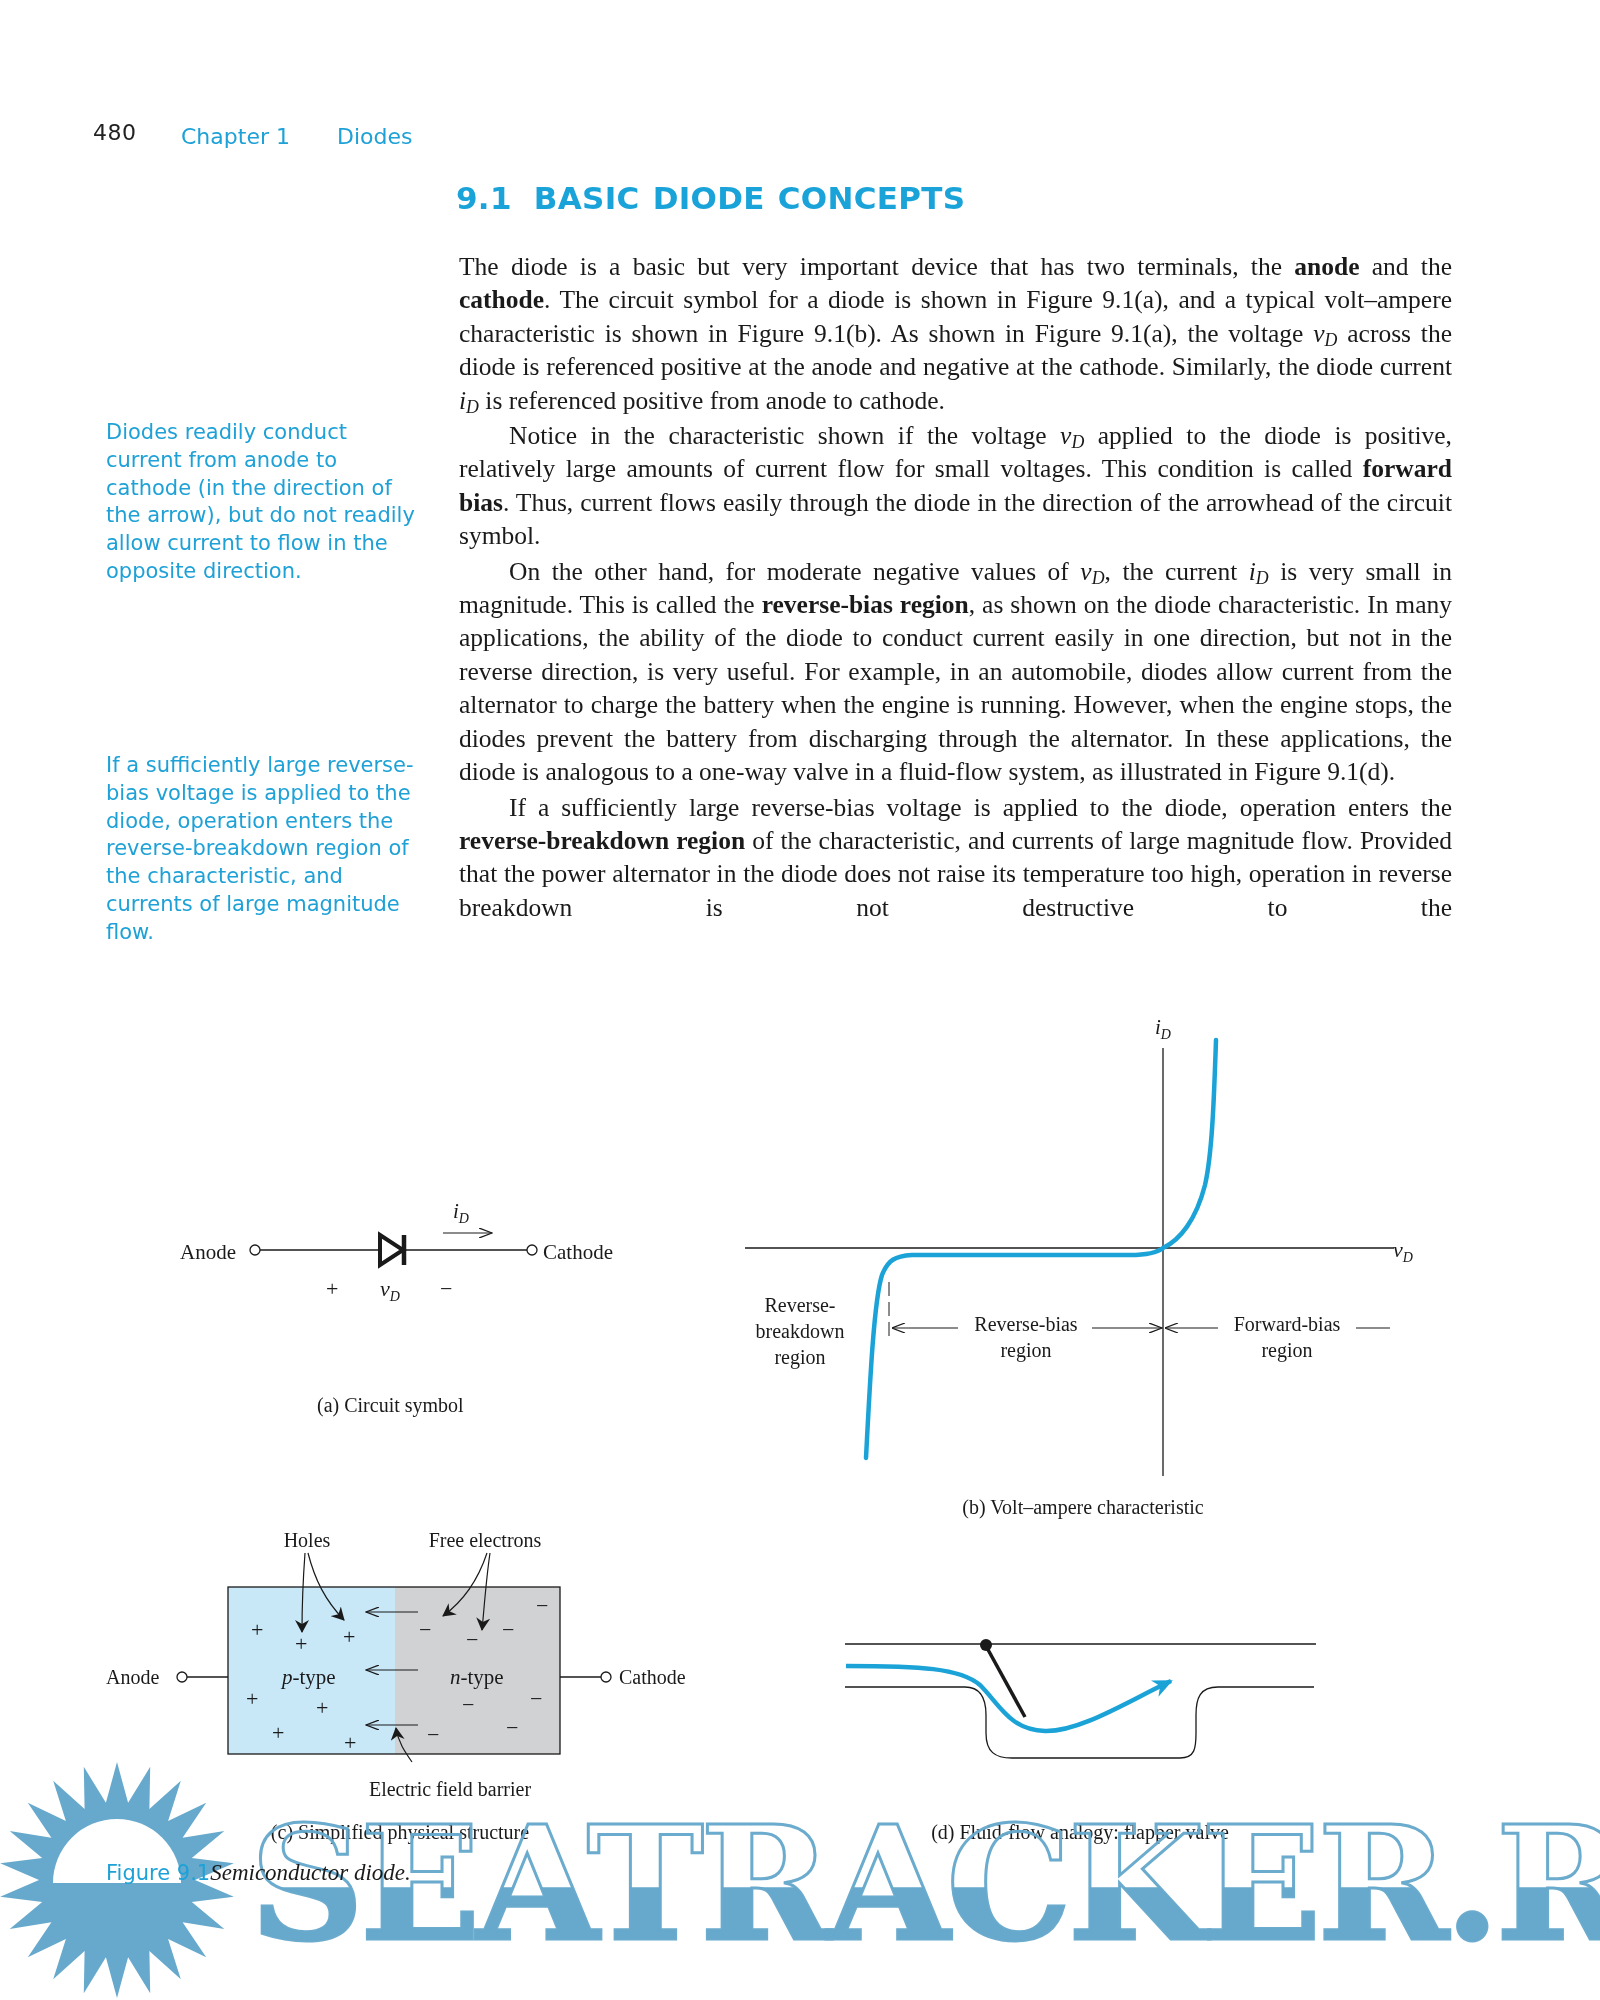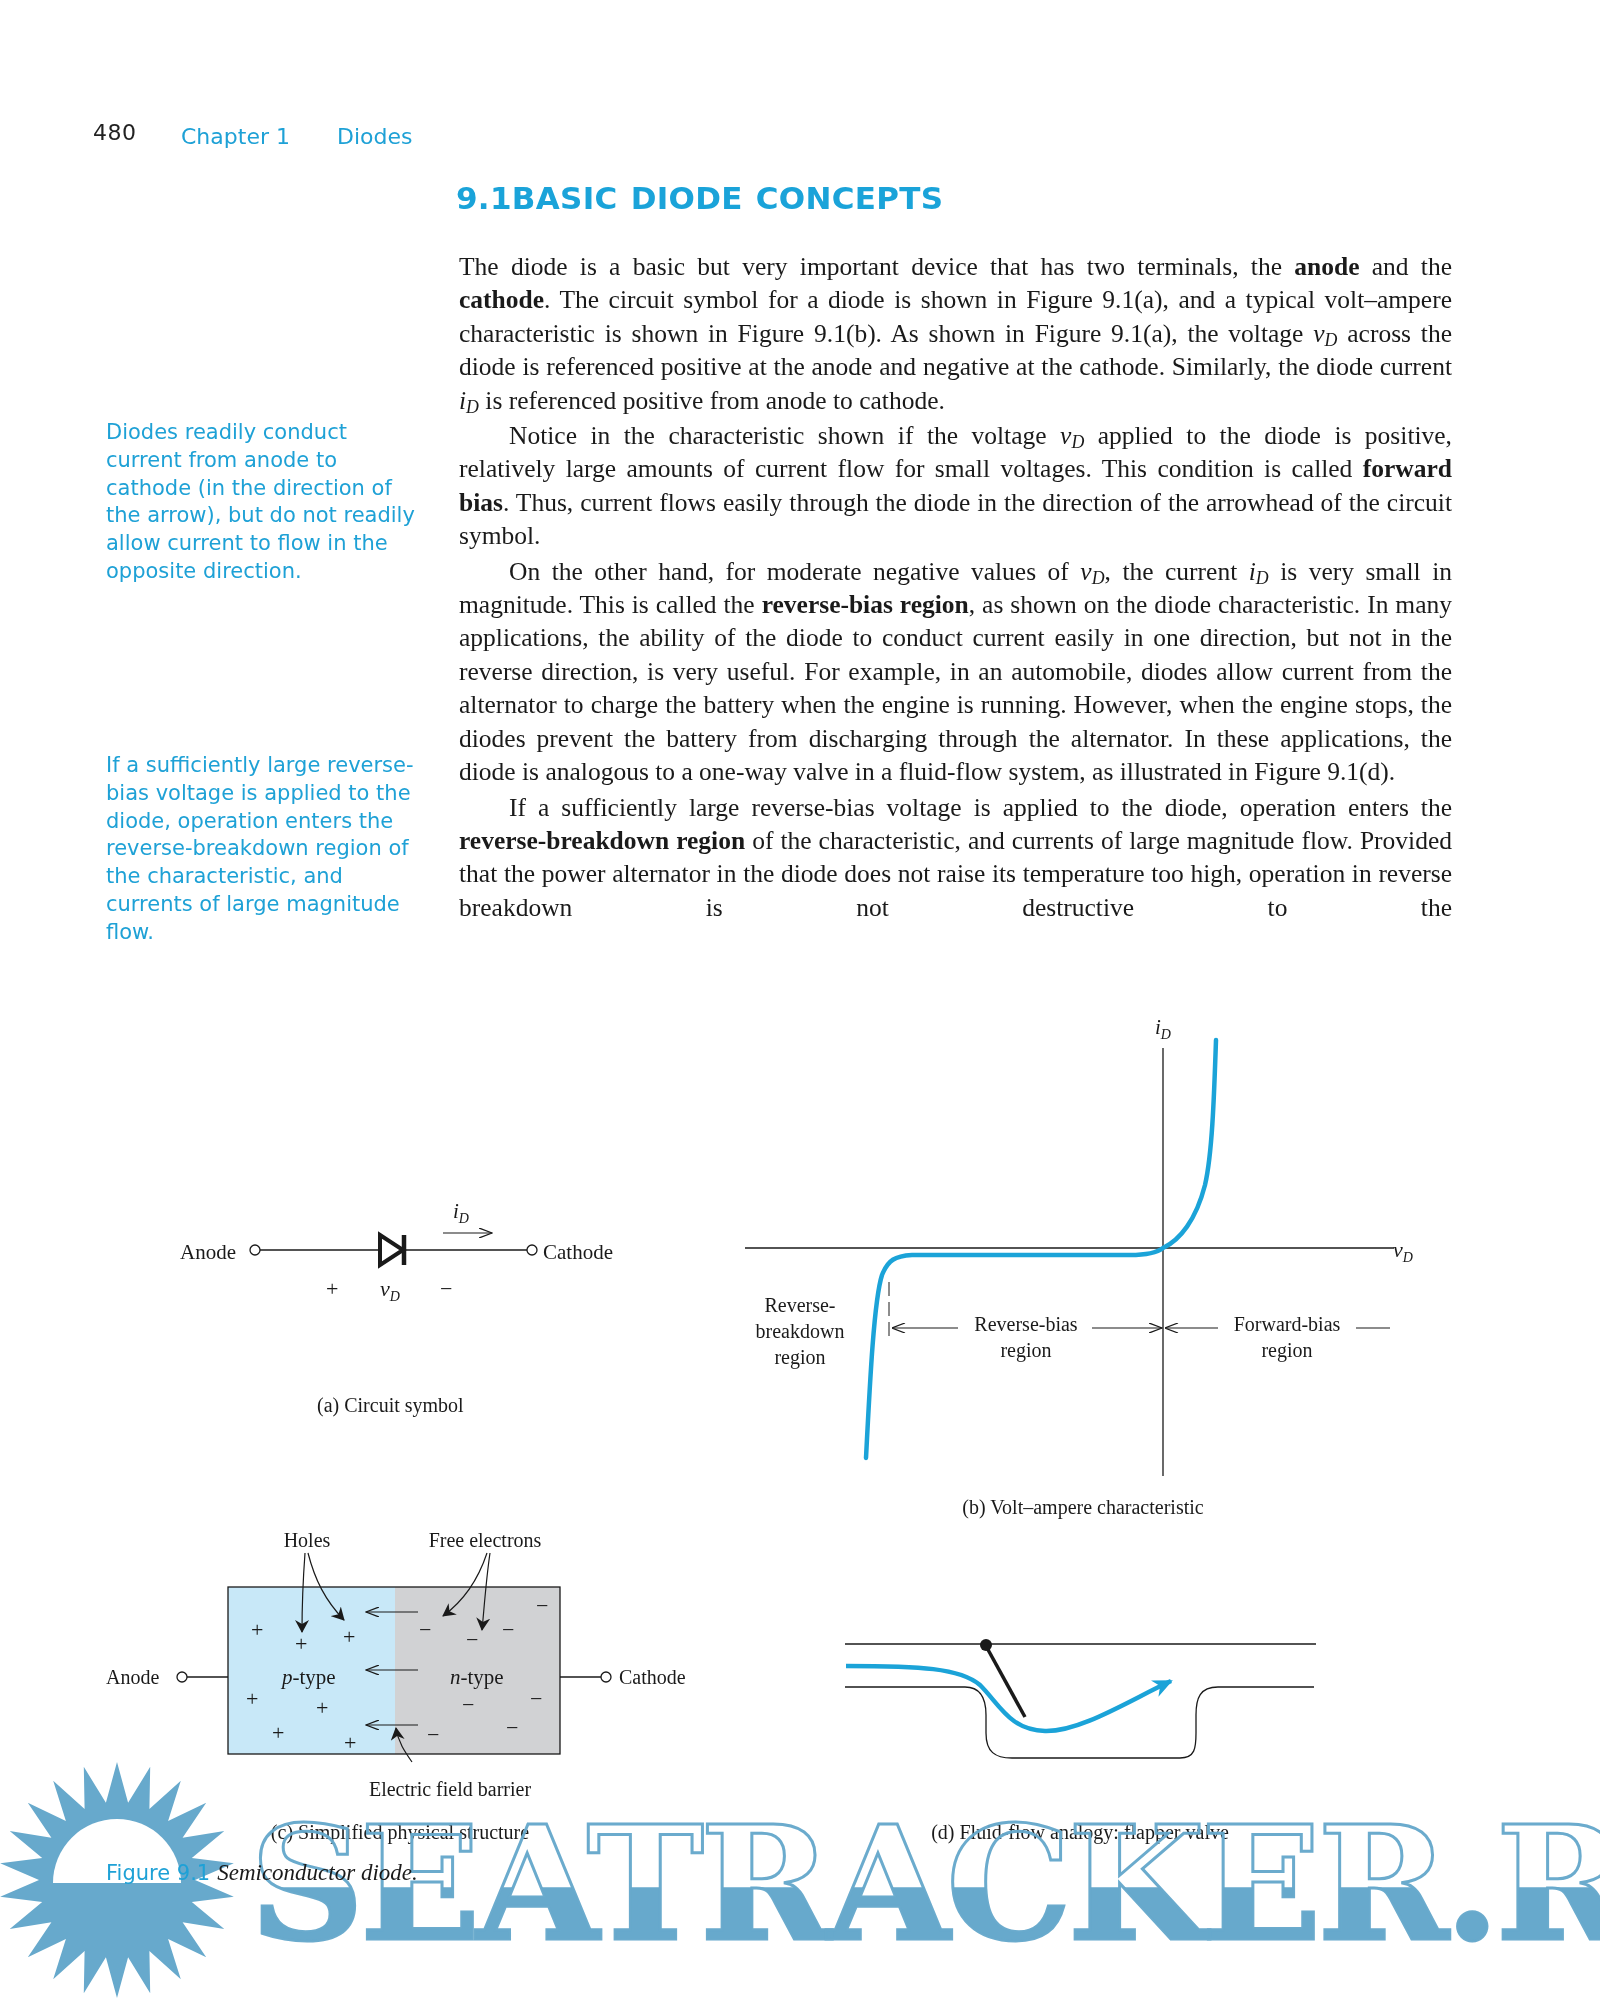--- a/index.html
+++ b/index.html
@@ -7,38 +7,38 @@
   .abs { position: absolute; }
   .sans { font-family: "DejaVu Sans", "Liberation Sans", sans-serif; }
   .serif { font-family: "Liberation Serif", "DejaVu Serif", serif; }
   .cyan { color: #1ea1d6; }
 
   #page-number { left: 93px; top: 120px; font-size: 22px; color: #222; letter-spacing: 0.5px; }
   #running-chapter { left: 181px; top: 124px; font-size: 22px; }
   #running-title { left: 309px; top: 124px; font-size: 22px; margin-left: 28px; }
 
   #section-title { left: 456px; top: 180px; font-size: 31px; font-weight: bold; color: #1aa3d9; letter-spacing: 0.3px; word-spacing: 2px; }
-  #section-title .num { }
+  #section-title .num { margin-right: 22px; }
 
   #body { left: 457px; top: 248px; width: 997px; font-size: 25.5px; line-height: 33.4px; color: #1a1a1a; text-align: justify; }
   #body p { margin: 2px; text-indent: 50px; text-align-last: left; }
   #body p.first { text-indent: 0; }
   #body b { font-weight: bold; }
   #body i { font-style: italic; }
   #body sub { font-size: 0.7em; vertical-align: -0.25em; line-height: 0; }
 
   .note { left: 106px; width: 320px; font-size: 21px; line-height: 27.8px; color: #1ea1d6; }
   #note-1 { top: 419px; }
   #note-2 { top: 752px; }
 
   .figsvg { position: absolute; left: 0; top: 0; }
   svg text { font-family: "Liberation Serif", "DejaVu Serif", serif; fill: #1a1a1a; }
 
   #figure-caption { left: 106px; top: 1860px; font-size: 22px; }
-  #figure-caption .lbl { color: #1ea1d6; font-family: "DejaVu Sans", sans-serif; font-size: 21px; margin-right: 7px; }
+  #figure-caption .lbl { color: #1ea1d6; font-family: "DejaVu Sans", sans-serif; font-size: 21px; margin-right: 0; }
   #figure-caption .txt { font-family: "Liberation Serif", serif; color: #1a1a1a; font-size: 23px; font-style: italic; }
 
   #watermark-text { left: 250px; top: 1805px; font-family: "DejaVu Serif", "Liberation Serif", serif; font-weight: bold; font-size: 158px; letter-spacing: -4px; color: transparent; -webkit-text-stroke: 3px #67a9cc; line-height: 1; white-space: nowrap; opacity: 0.97; }
   #watermark-fill { left: 250px; top: 1805px; font-family: "DejaVu Serif", "Liberation Serif", serif; font-weight: bold; font-size: 158px; letter-spacing: -4px; color: #67a9cc; line-height: 1; white-space: nowrap; clip-path: inset(52% 0 0 0); }
 </style>
 </head>
 <body>
 
 <div id="page-number" class="abs sans">480</div>
 <div id="running-chapter" class="abs sans cyan">Chapter 1</div>

